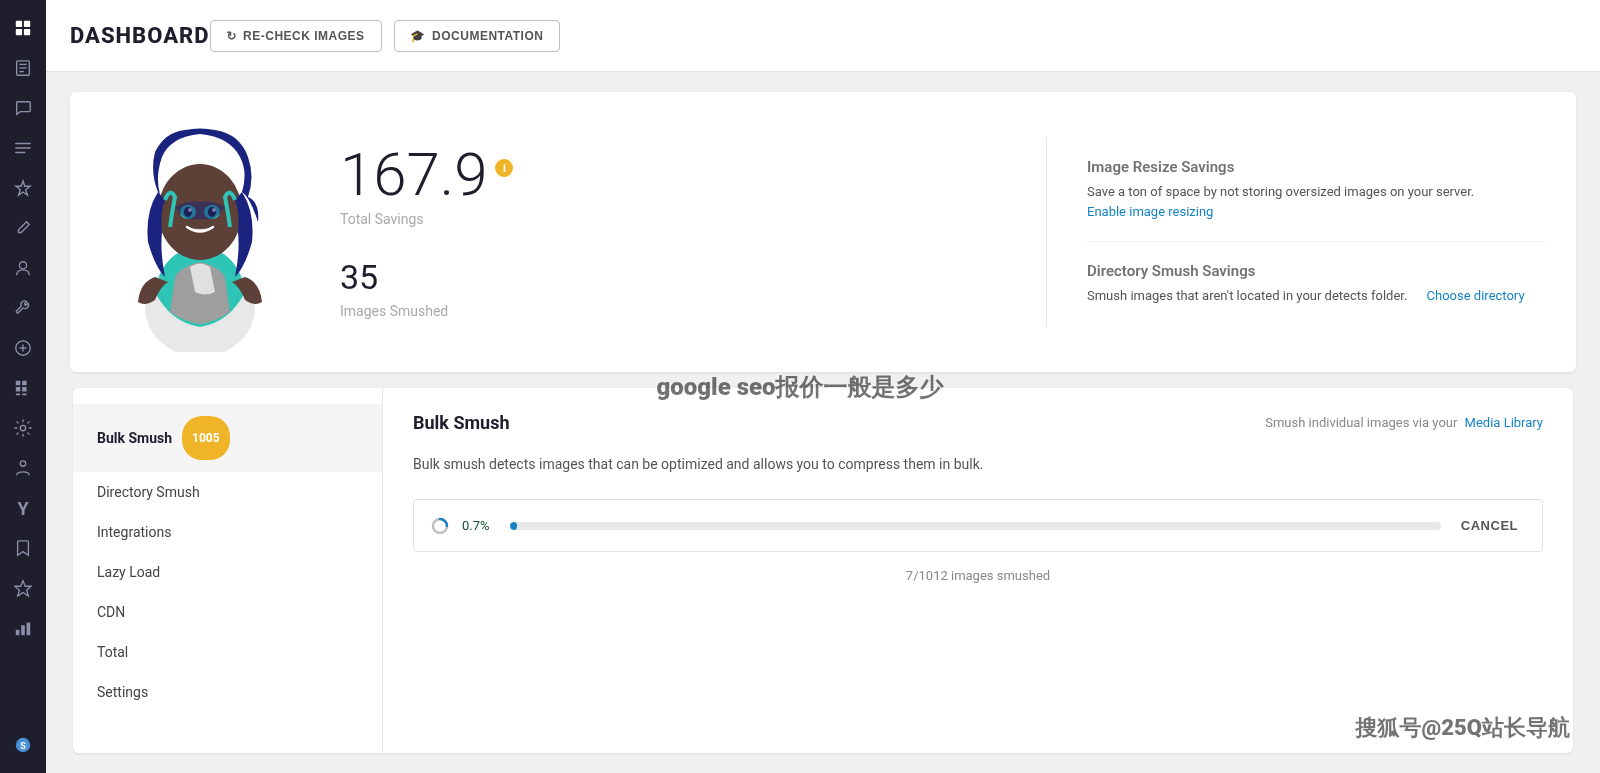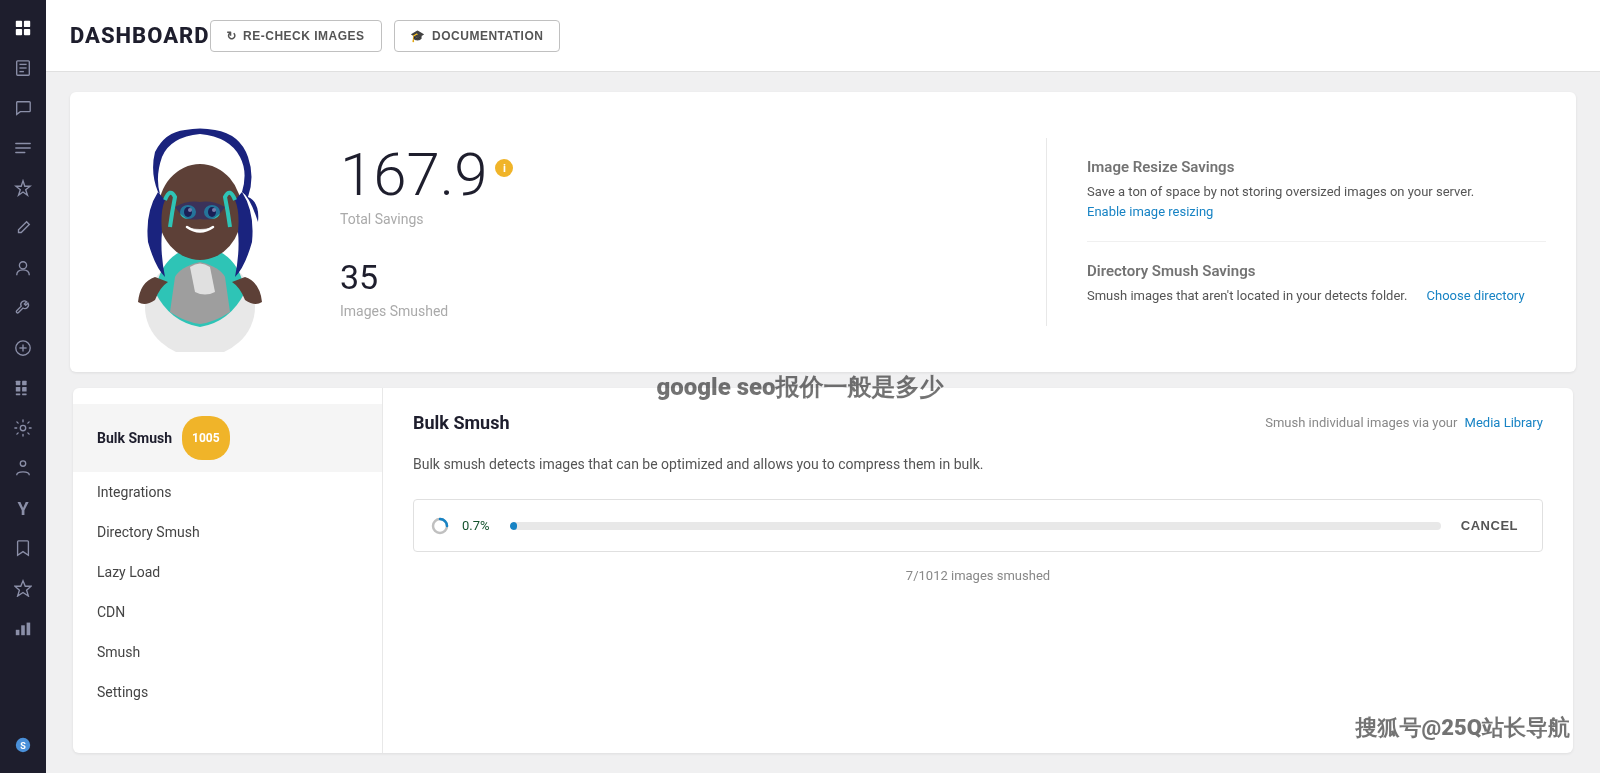--- a/index.html
+++ b/index.html
@@ -534,33 +534,33 @@
     </div>
 
     <div class="bottom-section">
 
       <div class="nav-sidebar">
         <div class="nav-item active">
           <span>Bulk Smush</span>
           <span class="nav-badge">1005</span>
         </div>
         <div class="nav-item">
+          <span>Directory Smush</span>
+        </div>
+        <div class="nav-item">
           <span>Integrations</span>
-        </div>
-        <div class="nav-item">
-          <span>Directory Smush</span>
         </div>
         <div class="nav-item">
           <span>Lazy Load</span>
         </div>
         <div class="nav-item">
           <span>CDN</span>
         </div>
         <div class="nav-item">
-          <span>Smush</span>
+          <span>Total</span>
         </div>
         <div class="nav-item">
           <span>Settings</span>
         </div>
       </div>
 
       <div class="main-panel">
         <div class="panel-header">
           <span class="panel-title">Bulk Smush</span>
           <span class="panel-subtitle">

